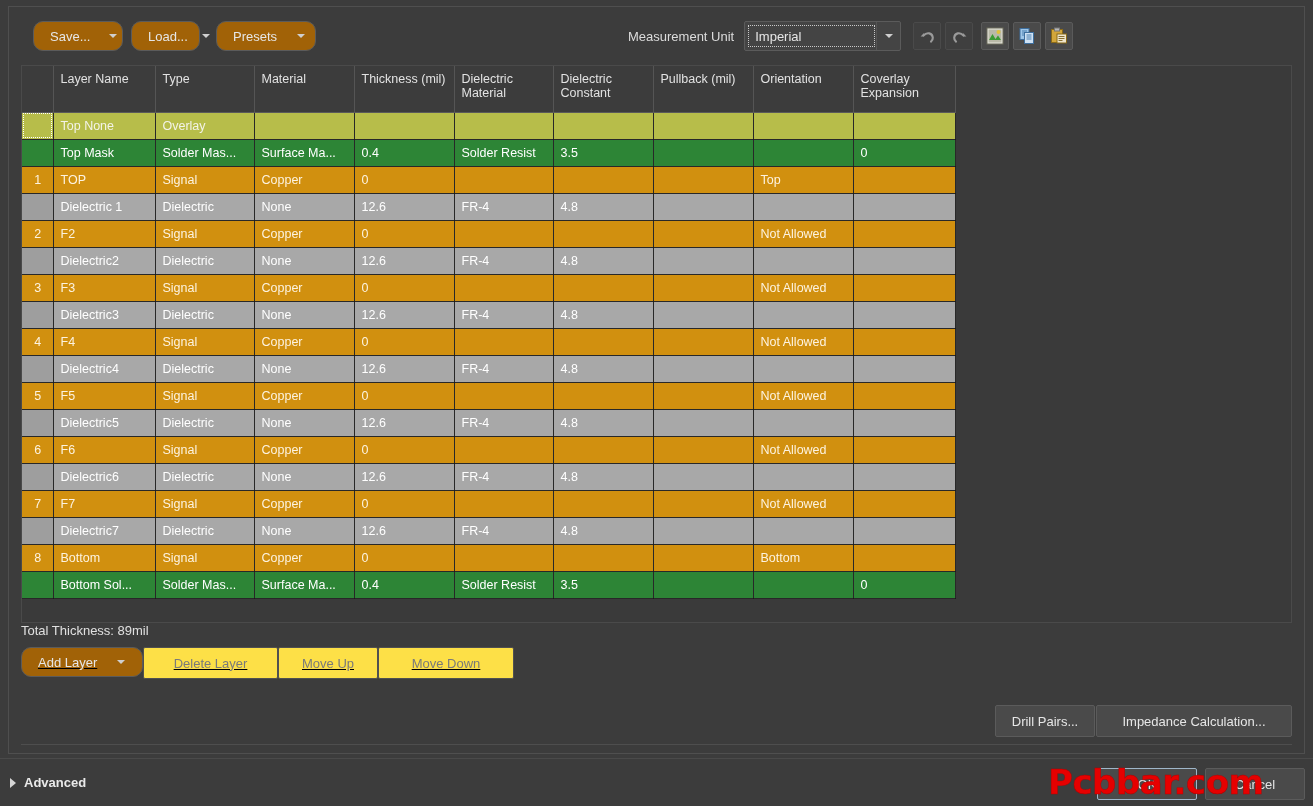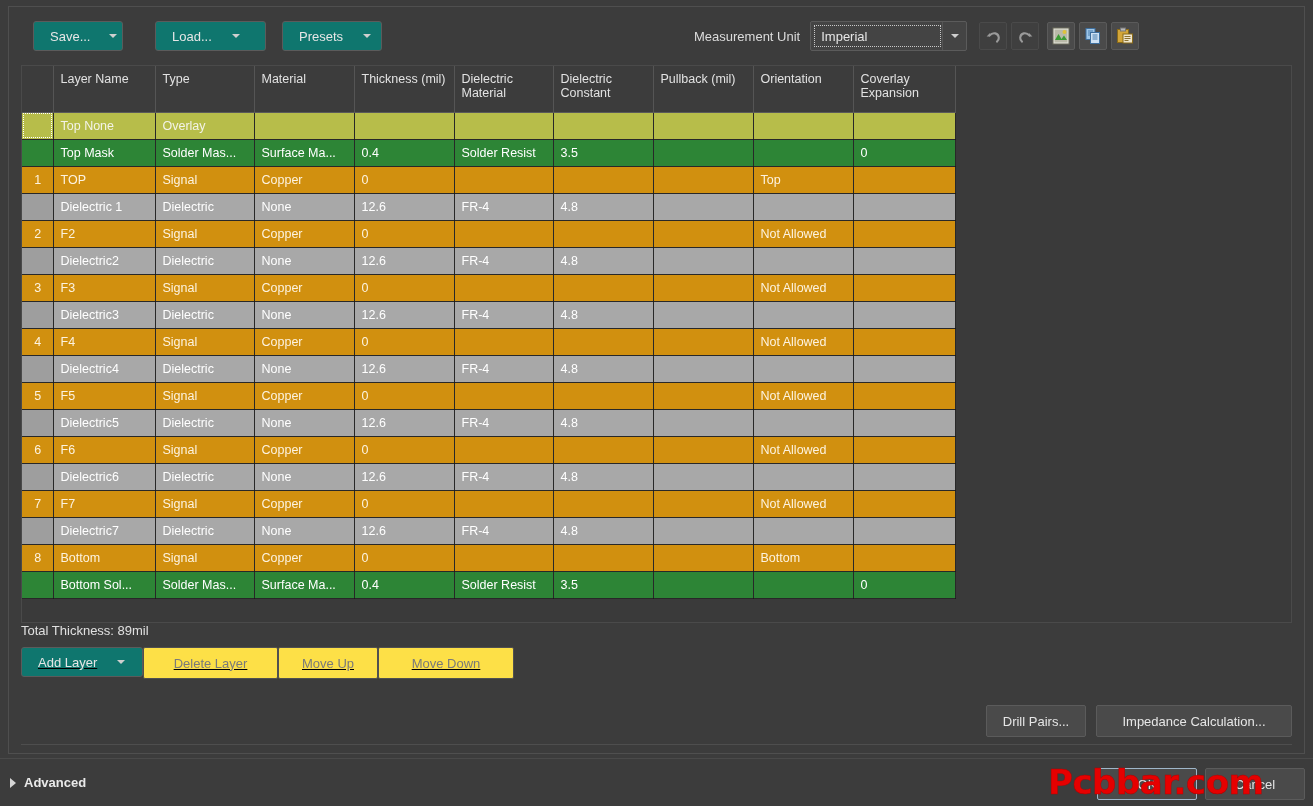--- a/index.html
+++ b/index.html
@@ -64,21 +64,21 @@
     font-size: 13px;
     height: 30px;
     border-radius: 2px;
     display: flex; align-items: center; justify-content: center;
     cursor: pointer;
     user-select: none;
   }
   .btn.disabled { color: #7a7a7a; background: #fde047; border-color: #505050; cursor: default; }
   .split-btn {
     display: flex; align-items: stretch;
-    background: #0f766e; border: 1px solid #5b5b5b; border-radius: 3px;
+    background: #a16207; border: 1px solid #5b5b5b; border-radius: 10px;
     height: 30px; cursor: pointer; user-select: none;
   }
   .split-btn .lbl {
     display: flex; align-items: center; justify-content: center;
     color: #e6e6e6; font-size: 13px; padding: 0 14px 0 16px;
   }
   .split-btn .arrow {
     display: flex; align-items: center; justify-content: center;
     width: 20px; color: #d0d0d0; font-size: 8px;
   }
@@ -163,21 +163,21 @@
     position: absolute;
     left: 12px; right: 12px; bottom: 8px;
     height: 122px;
   }
   .total {
     color: #e0e0e0; font-size: 13px; margin-bottom: 9px;
   }
   .btn-row { display: flex; gap: 0; align-items: flex-start; text-decoration: underline; }
   .bottom-right {
     position: absolute; right: 0; bottom: 8px;
-    display: flex; gap: 10px; align-items: center;
+    display: flex; gap: 1px; align-items: center;
   }
   .sep {
     position: absolute; left: 0; right: 0; bottom: 0;
     border-top: 1px solid #4e4e4e;
   }
 
   
   .footer {
     position: absolute;
     left: 0; right: 0; bottom: 0; height: 48px;
@@ -222,21 +222,21 @@
 
       <div class="toolbar">
 
         <div class="split-btn" style="margin-left:12px;width:90px">
           <span class="lbl">Save...</span>
           <span class="arrow">
               <i class="caret"></i>
             </span>
         </div>
 
-        <div class="split-btn" style="margin-left:32px;width:111px">
+        <div class="split-btn" style="margin-left:8px;width:69px">
           <span class="lbl">Load...</span>
           <span class="arrow">
               <i class="caret"></i>
             </span>
         </div>
 
         <div class="split-btn" style="margin-left:16px;width:100px">
           <span class="lbl">Presets</span>
           <span class="arrow">
               <i class="caret"></i>

